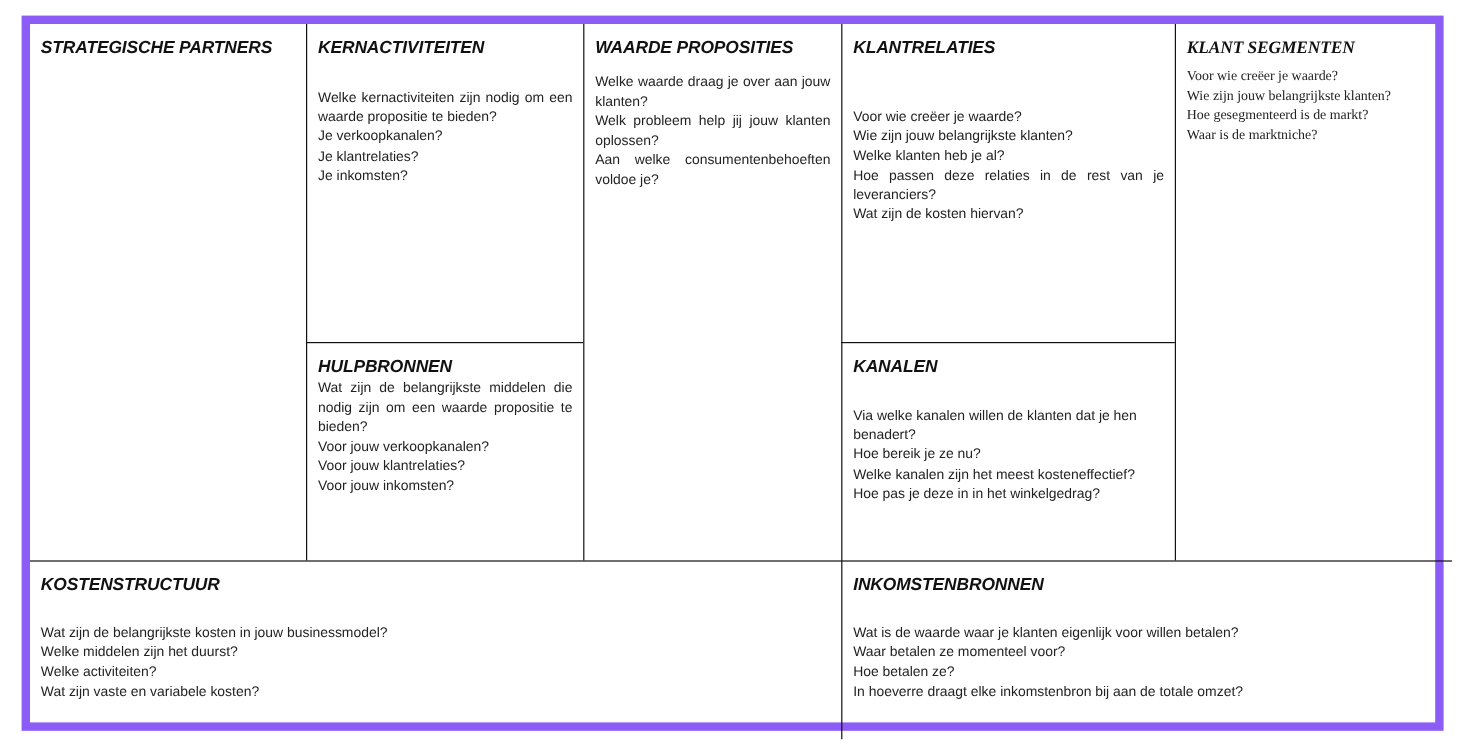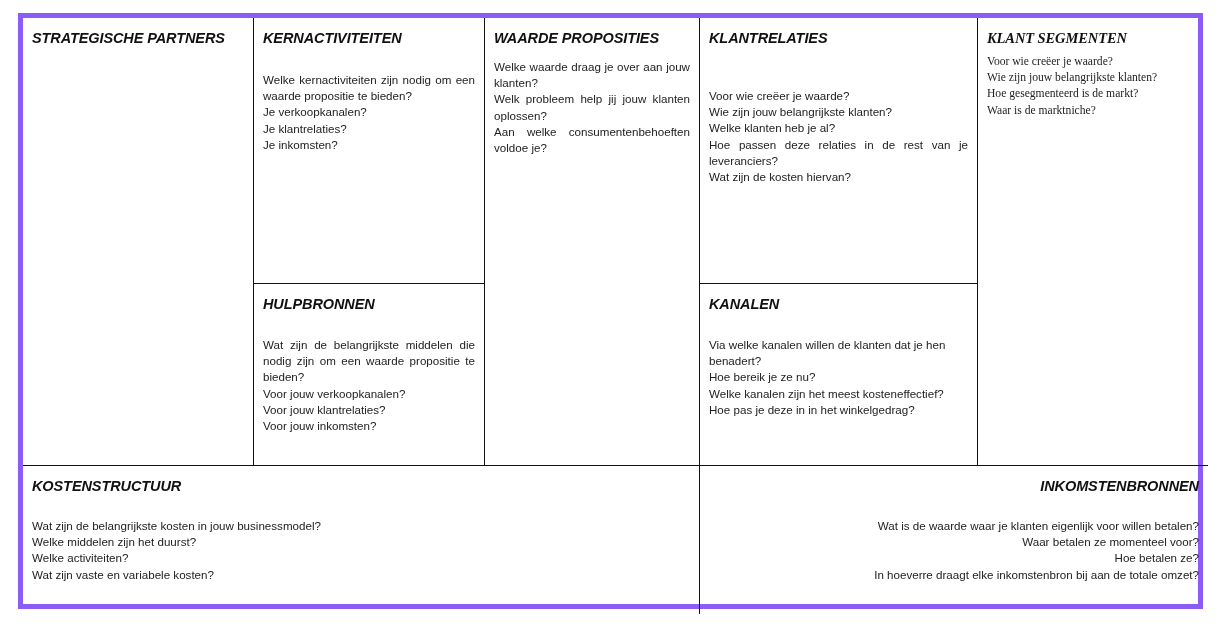--- a/index.html
+++ b/index.html
@@ -1,19 +1,19 @@
 <!DOCTYPE html>
 <html><head>
 <meta charset="utf-8">
 <style>
   html, body { margin:0; padding:0; background:#ffffff; }
   body { width:1222px; height:627px; position:relative; overflow:hidden;
          font-family:"Liberation Sans", "DejaVu Sans", sans-serif; color:#1a1a1a; }
   .canvas { position:absolute; left:18px; top:13px; width:1185px; height:596px;
-            border:5px solid #8b5cf6; box-sizing:border-box; }
+            border:7px solid #8b5cf6; box-sizing:border-box; }
   .cell { position:absolute; box-sizing:border-box; padding:10px 9px 0 9px; }
   .line-v { position:absolute; width:1px; background:#111; }
   .line-h { position:absolute; height:1px; background:#111; }
   .title { font-weight:bold; font-style:italic; font-size:14.5px; letter-spacing:-0.1px;
            color:#111; margin:0; line-height:20px; white-space:nowrap; }
   .q { font-size:11.6px; line-height:16.2px; margin:0; color:#222; }
   .q.just { text-align:justify; }
   .qlist { margin:0; padding:0; list-style:none; }
 </style>
 </head>
@@ -38,21 +38,21 @@
     <ul class="qlist" style="margin-top:24px;">
       <li class="q just">Welke kernactiviteiten zijn nodig om een waarde propositie te bieden?</li>
       <li class="q">Je verkoopkanalen?</li>
       <li class="q">Je klantrelaties?</li>
       <li class="q">Je inkomsten?</li>
     </ul>
   </div>
 
   <div class="cell" style="left:231px; top:266px; width:230px; height:181px;">
     <h3 class="title">HULPBRONNEN</h3>
-    <ul class="qlist" style="margin-top:23px;">
+    <ul class="qlist" style="">
       <li class="q just">Wat zijn de belangrijkste middelen die nodig zijn om een waarde propositie te bieden?</li>
       <li class="q">Voor jouw verkoopkanalen?</li>
       <li class="q">Voor jouw klantrelaties?</li>
       <li class="q">Voor jouw inkomsten?</li>
     </ul>
   </div>
 
   <div class="cell" style="left:462px; top:0; width:214px; height:447px;">
     <h3 class="title">WAARDE PROPOSITIES</h3>
     <ul class="qlist" style="margin-top:11px;">
@@ -96,21 +96,21 @@
   <div class="cell" style="left:0; top:448px; width:676px; height:148px;">
     <h3 class="title">KOSTENSTRUCTUUR</h3>
     <ul class="qlist" style="margin-top:22px;">
       <li class="q">Wat zijn de belangrijkste kosten in jouw businessmodel?</li>
       <li class="q">Welke middelen zijn het duurst?</li>
       <li class="q">Welke activiteiten?</li>
       <li class="q">Wat zijn vaste en variabele kosten?</li>
     </ul>
   </div>
 
-  <div class="cell" style="left:677px; top:448px; width:508px; height:148px;text-align:right;">
+  <div class="cell" style="left:677px; top:448px; width:508px; height:148px;">
     <h3 class="title">INKOMSTENBRONNEN</h3>
     <ul class="qlist" style="margin-top:22px;">
       <li class="q">Wat is de waarde waar je klanten eigenlijk voor willen betalen?</li>
       <li class="q">Waar betalen ze momenteel voor?</li>
       <li class="q">Hoe betalen ze?</li>
       <li class="q">In hoeverre draagt elke inkomstenbron bij aan de totale omzet?</li>
     </ul>
   </div>
 
 </div>

